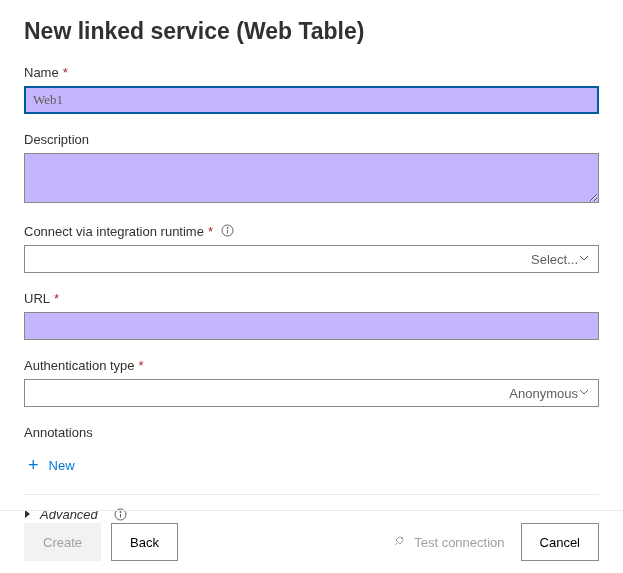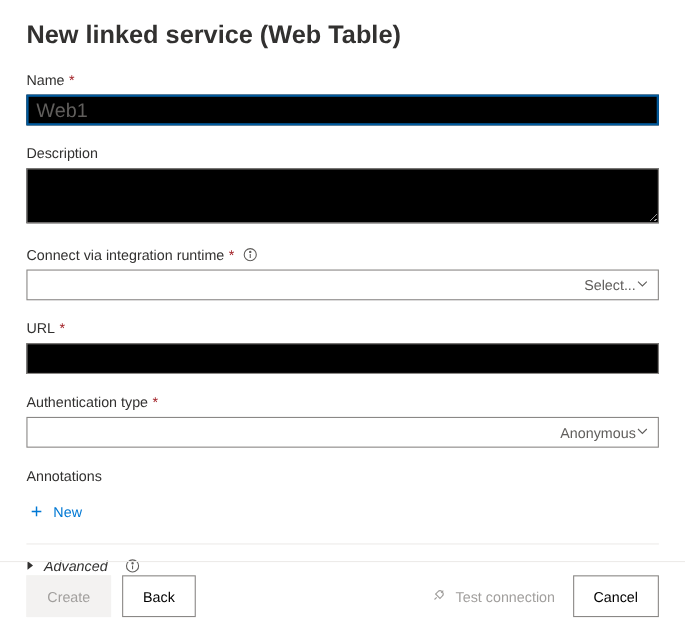--- a/index.html
+++ b/index.html
@@ -18,42 +18,42 @@
       font-weight: 600;
       color: #323130;
       margin-bottom: 20px;
     }
     .field { margin-bottom: 18px; }
     .label {
       font-size: 13px;
       color: #323130;
       margin-bottom: 6px;
       display: flex;
-      align-items: center;
+      align-items: flex-start;
     }
     .required {
       color: #a4262c;
       margin-left: 4px;
     }
     .info-icon {
       margin-left: 8px;
       width: 13px;
       height: 13px;
       display: inline-flex;
       align-items: center;
       justify-content: center;
     }
     .info-icon svg { stroke: #605e5c; }
     input[type="text"], textarea {
       width: 100%;
       border: 1px solid #8a8886;
-      font-family: Liberation Sans, sans-serif;
-      font-size: 18px;
+      font-family: Liberation Serif, serif;
+      font-size: 13px;
       color: #605e5c;
-      background: #000000;
+      background: #c4b5fd;
       padding: 5px 8px;
       outline: none;
     }
     input[type="text"] { height: 28px; }
     input.focused {
       border: 2px solid #005a9e;
       padding: 4px 7px;
     }
     textarea {
       height: 50px;

